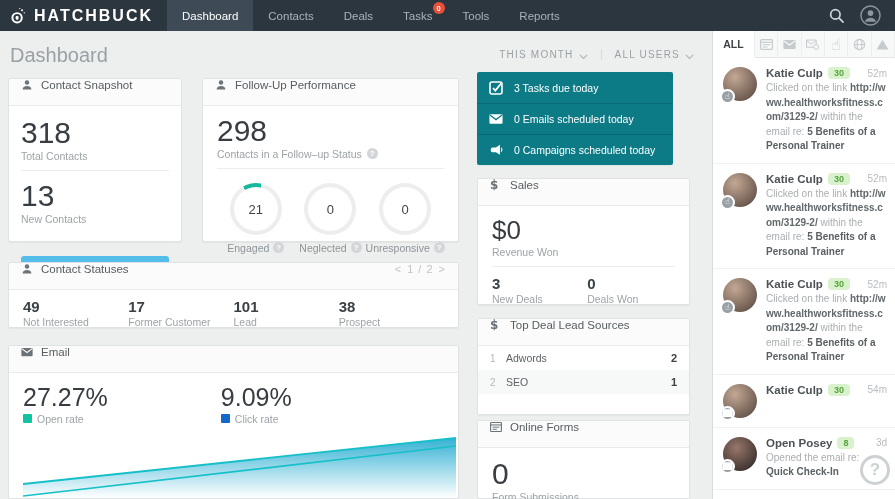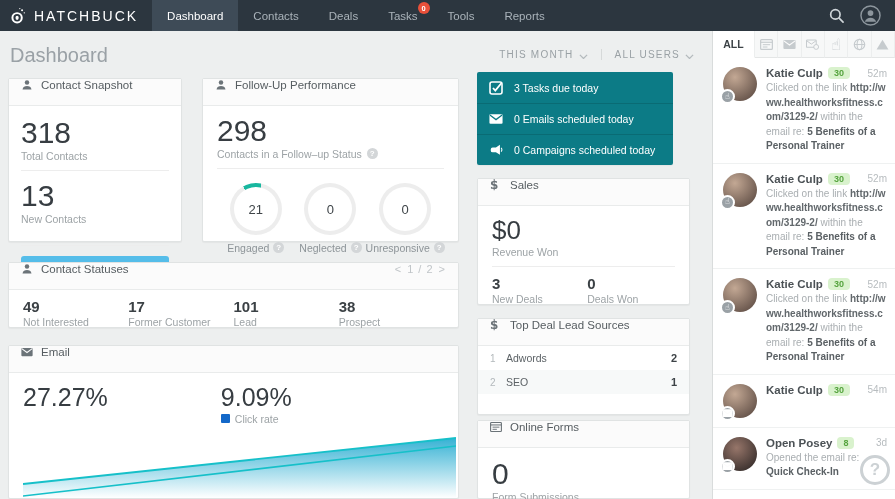--- a/index.html
+++ b/index.html
@@ -5,21 +5,21 @@
   * { margin:0; padding:0; box-sizing:border-box; }
   html,body { width:895px; height:499px; overflow:hidden; background:#edefef;
     font-family:"Liberation Sans","DejaVu Sans",sans-serif; }
   #app { position:relative; width:895px; height:499px; }
 
   
   .navbar { position:absolute; top:0; left:0; width:895px; height:31px;
     background:#2c363f; display:flex; align-items:stretch; z-index:20; }
   .brand { display:flex; align-items:center; gap:7px; padding:0 14px 0 9px; }
   .brand-icon { width:18px; height:18px; color:#fff; }
-  .brand-name { color:#fff; font-size:14px; font-weight:400; letter-spacing:2px; }
+  .brand-name { color:#fff; font-size:16px; font-weight:700; letter-spacing:2px; }
   .nav-items { display:flex; list-style:none; }
   .nav-item { position:relative; display:flex; align-items:center; padding:0 15px;
     color:#aab3ba; font-size:11.5px; cursor:pointer; }
   .nav-item.active { background:#3e4b57; color:#fff; }
   .nav-badge { position:absolute; top:2px; right:3px; min-width:12px; height:12px;
     background:#e8503a; color:#fff; border-radius:7px; font-size:7.5px; font-weight:700;
     display:flex; align-items:center; justify-content:center; padding:0 3px; }
   .nav-right { margin-left:auto; display:flex; align-items:center; gap:16px; padding-right:14px; }
   .nav-search { width:15px; height:15px; color:#cfd5d9; cursor:pointer; }
   .nav-avatar { width:21px; height:21px; color:#8d969d; cursor:pointer; }
@@ -378,20 +378,24 @@
               <rect x="0.5" y="0.5" width="15" height="11" rx="1.2" fill="currentColor"></rect>
               <path class="env-flap" d="M1 1.5l7 5.2 7-5.2" stroke="#fbfbfb" stroke-width="1.4" fill="none"></path>
             </svg>
           </span>
         <span>Email</span>
       </div>
       <div class="body">
 
           <div class="email-stat">
             <div class="pct">27.27%</div>
+            <div class="label-row">
+              <span class="swatch" style="background: rgb(15, 195, 163);"></span>
+              <span class="sub-label">Open rate</span>
+            </div>
           </div>
 
           <div class="email-stat">
             <div class="pct">9.09%</div>
             <div class="label-row">
               <span class="swatch" style="background: rgb(19, 104, 201);"></span>
               <span class="sub-label">Click rate</span>
             </div>
           </div>
         </div>

